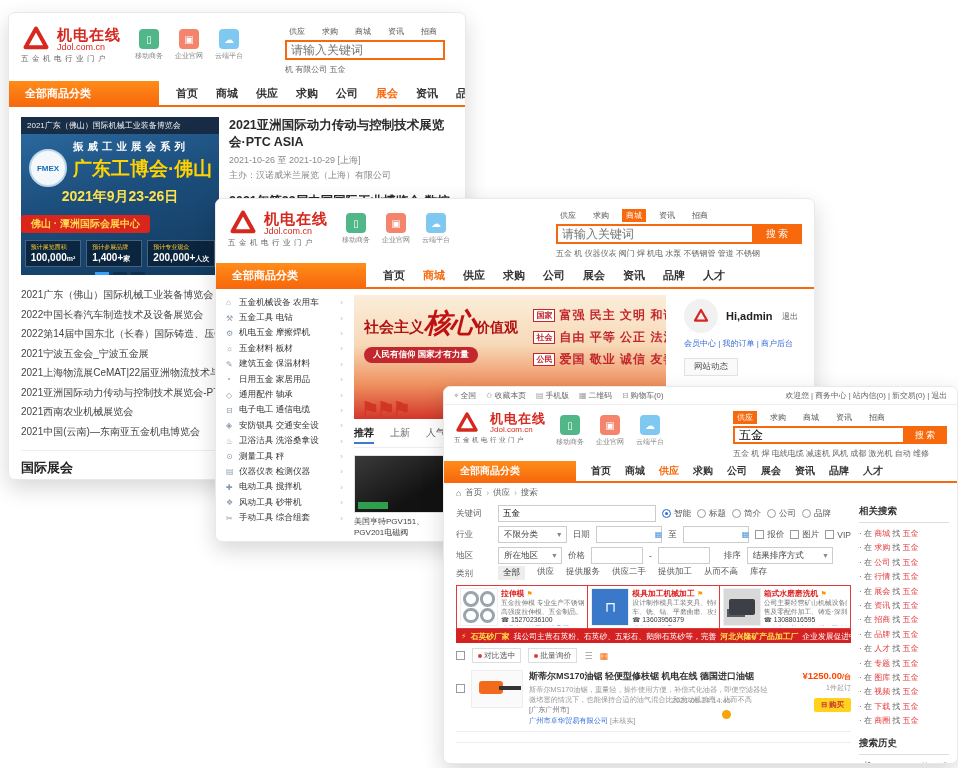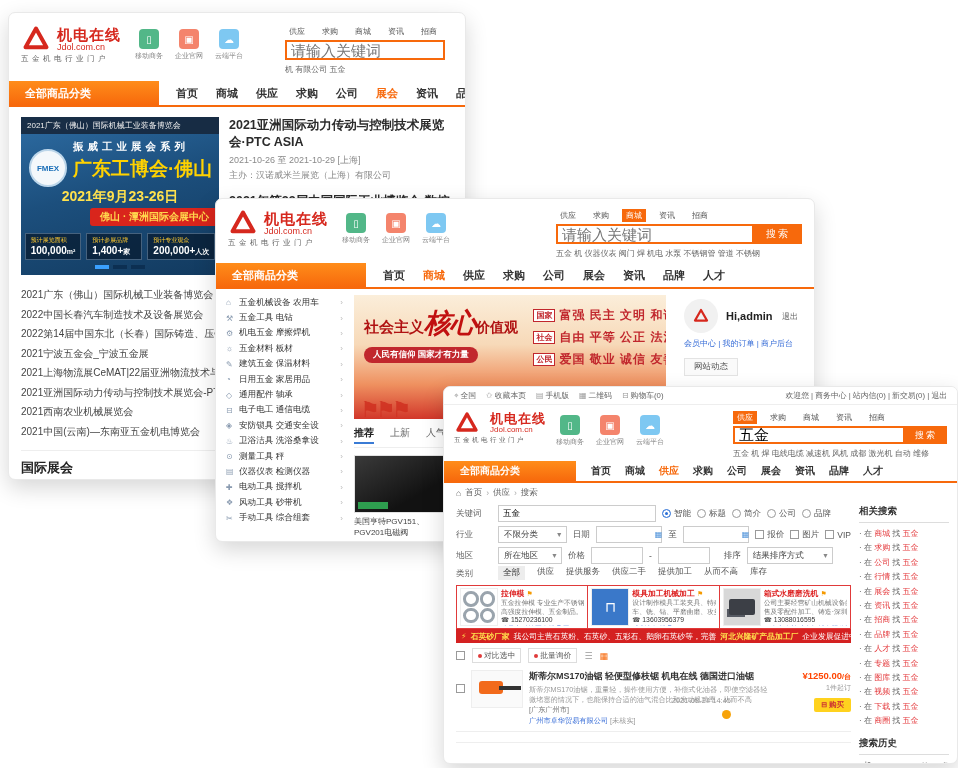--- a/index.html
+++ b/index.html
@@ -20,41 +20,41 @@
 .svcs{display:flex;gap:12px;margin-top:4px}
 .svc{display:flex;flex-direction:column;align-items:center;gap:2px}
 .svc-ico{width:20px;height:20px;border-radius:4px;color:#fff;font-size:10px;display:flex;align-items:center;justify-content:center}
 .i-mob{background:#52b788}.i-ent{background:#f4846c}.i-cloud{background:#7ec8f2}
 .svc-lbl{font-size:7px;color:#888;white-space:nowrap}
 .srch{margin-left:auto;flex:0 0 auto}
 .stabs{display:flex;gap:9px;font-size:8px;color:#555;margin-bottom:2px}
 .stabs span{padding:1px 4px;white-space:nowrap}
 .stabs span.on{background:#f7690c;color:#fff}
 .sbox{display:flex}
-.sbox input{border:2px solid #f7690c;height:20px;font-size:15px;padding:0 4px;outline:none;font-family:inherit}
+.sbox input{border:2px solid #f7690c;height:20px;font-size:12px;padding:0 4px;outline:none;font-family:inherit}
 .sbox button{background:#f7690c;color:#fff;border:0;height:20px;font-size:10px;padding:0 12px;letter-spacing:2px}
 .hot{font-size:8px;color:#666;margin-top:4px;white-space:nowrap;overflow:hidden}
 
 .gnav{display:flex;align-items:stretch;border-bottom:2px solid #f7690c;height:26px}
 .allcat{background:linear-gradient(#ff8d1a,#f7690c);color:#fff;font-size:11px;font-weight:bold;display:flex;align-items:center;padding:0 16px;width:150px;flex:0 0 auto}
 .gnav-items{display:flex;align-items:center;margin-left:8px}
 .gnav-items span{padding:0 9px;font-size:11px;font-weight:bold;color:#333;white-space:nowrap}
 .gnav-items span.on{color:#f7690c}
 
 
 .w1-body{display:flex;gap:10px;padding:10px 12px}
 .w1-left{width:198px;flex:0 0 auto}
 .w1-right{flex:1;min-width:0}
 .banner1{height:158px;background:linear-gradient(165deg,#2e6da4 0%,#1c4f7d 45%,#123a5f 100%);position:relative;overflow:hidden}
 .banner1 .bar{background:rgba(22,38,58,.88);color:#eee;font-size:8px;padding:3px 6px;white-space:nowrap;overflow:hidden}
 .fmex{position:absolute;left:8px;top:32px;width:38px;height:38px;border-radius:50%;background:#f4f8fb;border:2px solid #bcd6ea;color:#1b6fb8;font-weight:bold;font-size:8px;display:flex;align-items:center;justify-content:center}
 .b1-series{margin:6px 0 0 52px;color:#fff;font-size:10.5px;font-weight:bold;letter-spacing:4px;white-space:nowrap}
 .b1-title{margin:2px 0 0 52px;color:#ffd200;font-size:19px;font-weight:900;white-space:nowrap}
 .b1-date{text-align:center;color:#ffe14d;font-size:14px;font-weight:bold;margin-top:6px}
-.b1-venue-wrap{text-align:right;margin-top:0}
+.b1-venue-wrap{text-align:left;margin-top:7px}
 .b1-venue{display:inline-block;background:#d9251c;color:#ffd84d;font-size:10px;font-weight:bold;padding:2px 10px;border-radius:3px}
 .b1-stats{display:flex;justify-content:center;gap:5px;margin-top:7px}
 .stat{background:rgba(9,30,53,.8);border:1px solid #46627e;padding:2px 5px;min-width:56px}
 .stat .lb{color:#ffc92e;font-size:6px;white-space:nowrap}
 .stat .vl{color:#fff;font-size:10px;font-weight:bold;white-space:nowrap}
 .stat .vl i{font-style:normal;font-size:7px}
 .b1-dots{display:flex;justify-content:center;gap:4px;margin-top:5px}
 .b1-dots i{width:14px;height:4px;background:#0c2f52}
 .b1-dots i.on{background:#3aa0ff}
 .expo-list{list-style:none;margin-top:10px}

